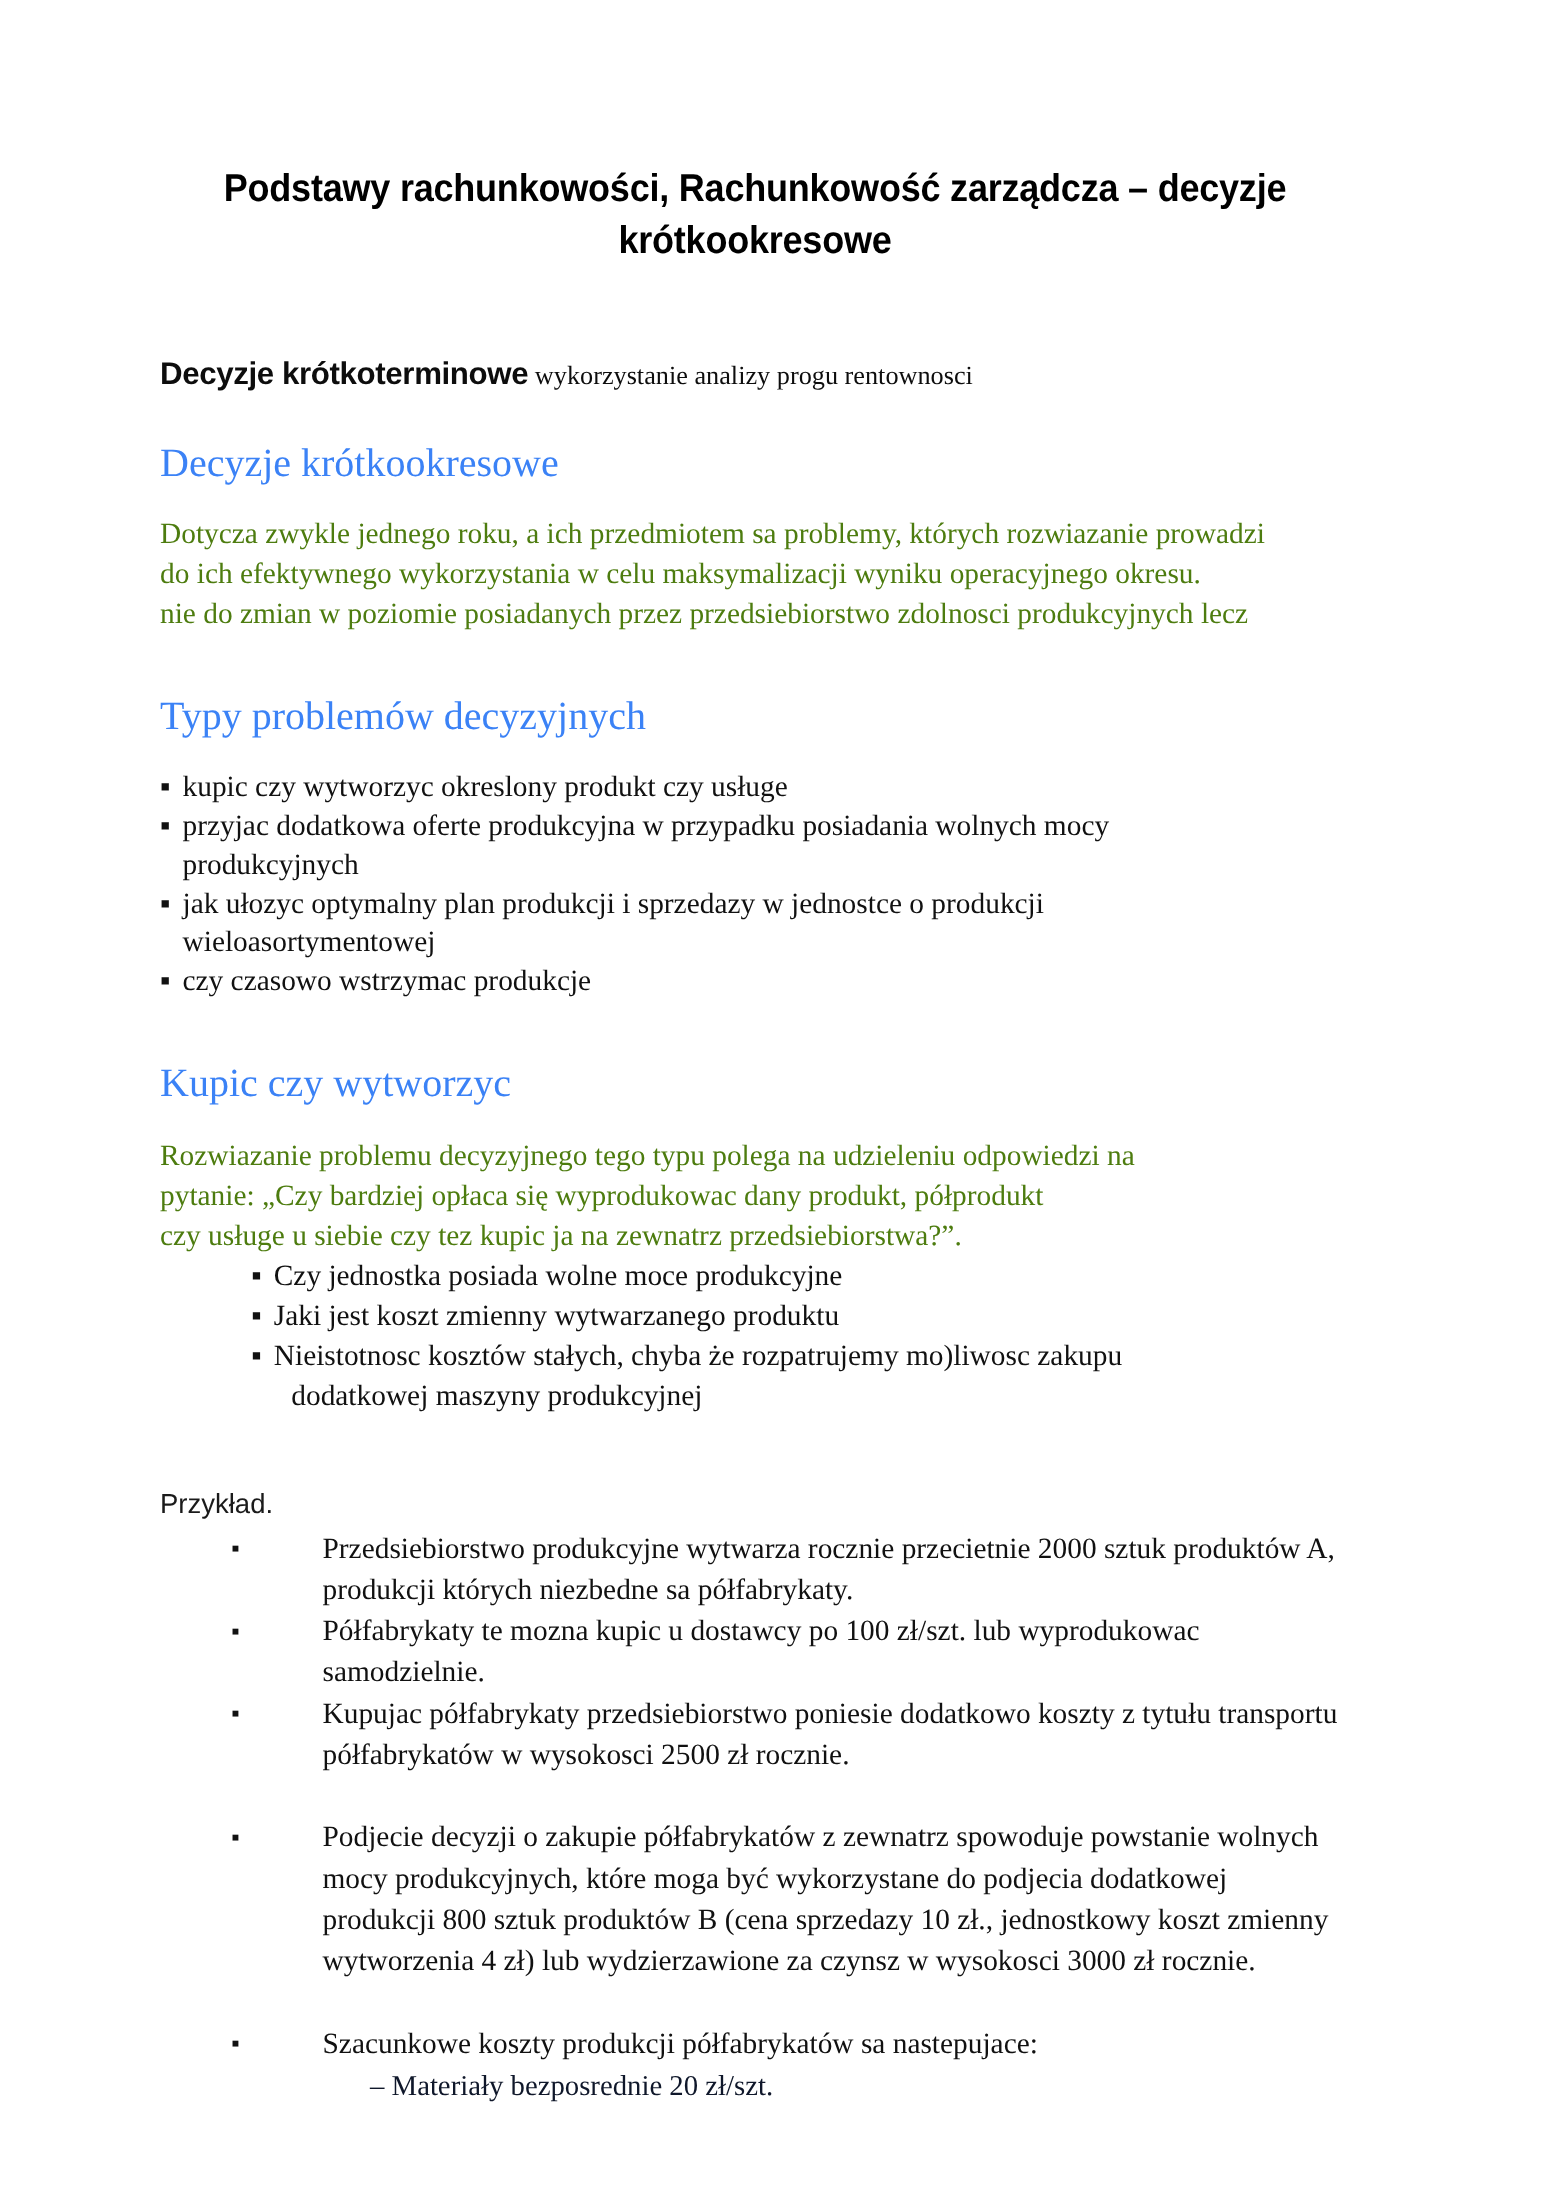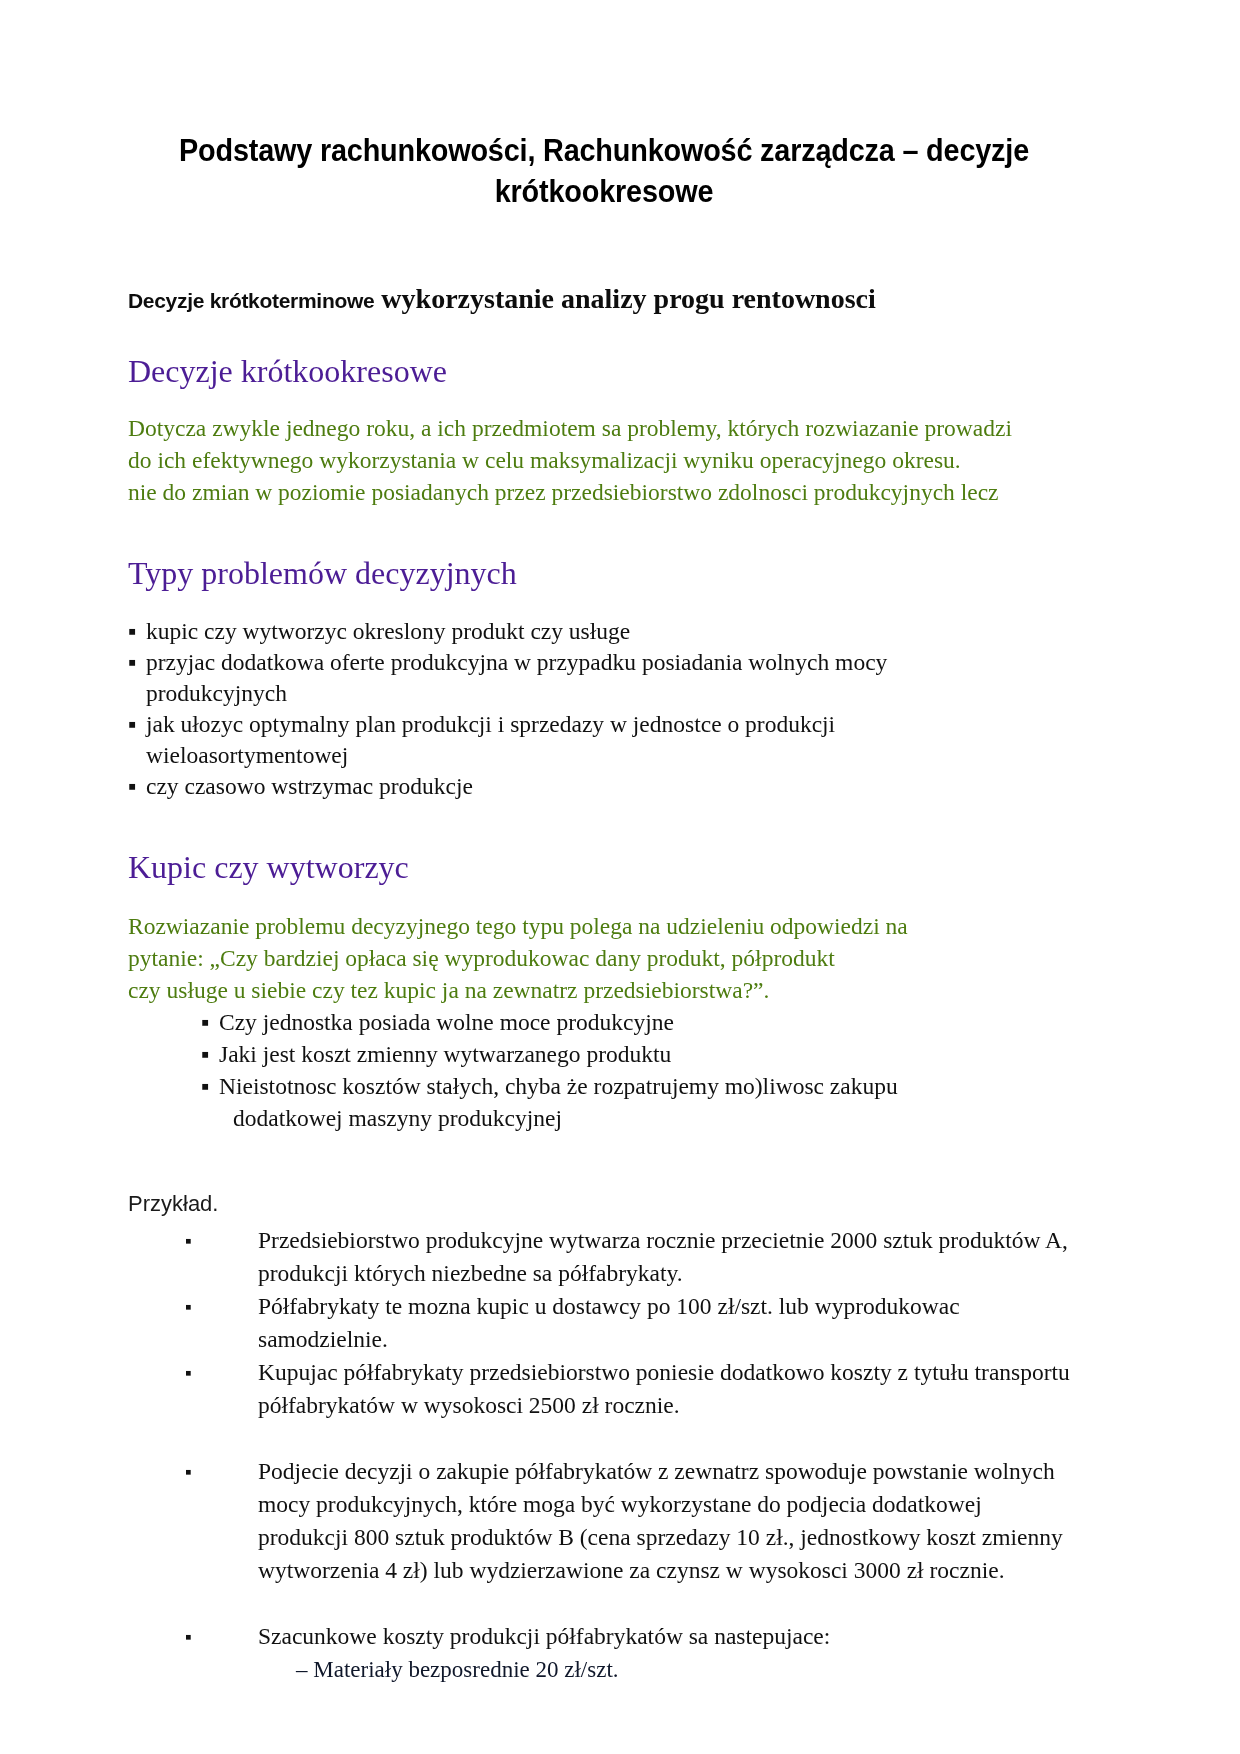--- a/index.html
+++ b/index.html
@@ -53,37 +53,36 @@
   .lede {
     margin: 0;
     padding-top: 72px;
     font-size: 24.5px;
     line-height: 30px;
     white-space: nowrap;
   }
   .lede .strong {
     font-family: "Liberation Sans", "DejaVu Sans", sans-serif;
     font-weight: bold;
-    font-size: 21px;
+    font-size: 25px;
     letter-spacing: -0.3px;
   }
   .lede .rest {
     font-family: "Liberation Serif", "DejaVu Serif", serif;
-    font-size: 28px;
-    font-weight: bold;
+    font-size: 21px;
   }
 
   
   .h-section {
     margin: 0;
     font-family: "Liberation Serif", "DejaVu Serif", serif;
     font-weight: normal;
     font-size: 32px;
     line-height: 38px;
-    color: #4c1d95;
+    color: #3b82f6;
   }
   .h-section.s1 { padding-top: 36px; }
   .h-section.s2 { padding-top: 46px; }
   .h-section.s3 { padding-top: 46px; }
 
   
   .para {
     margin: 0;
     font-size: 23.5px;
     line-height: 32px;

